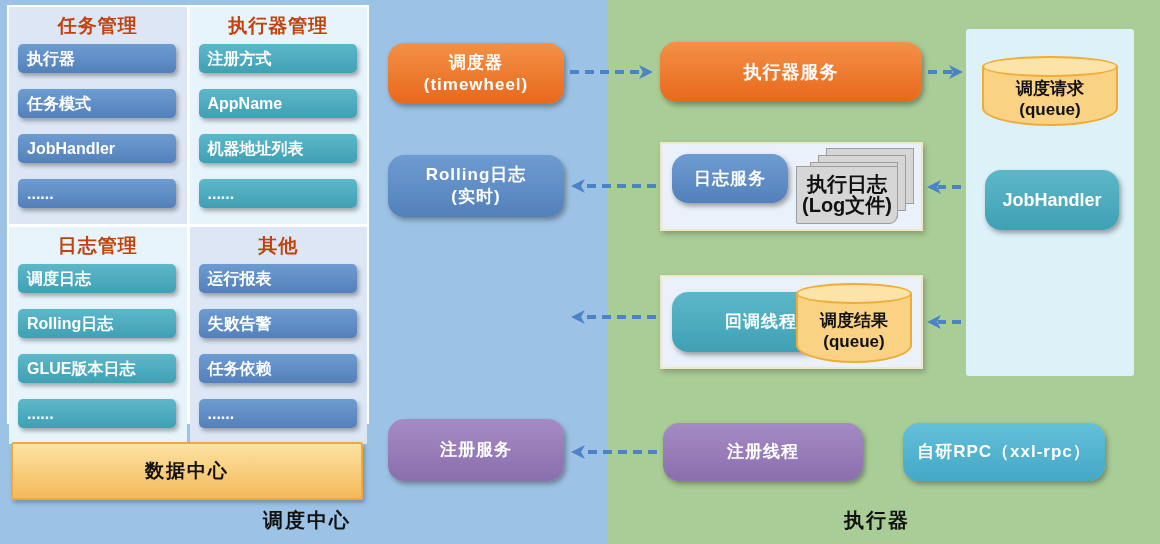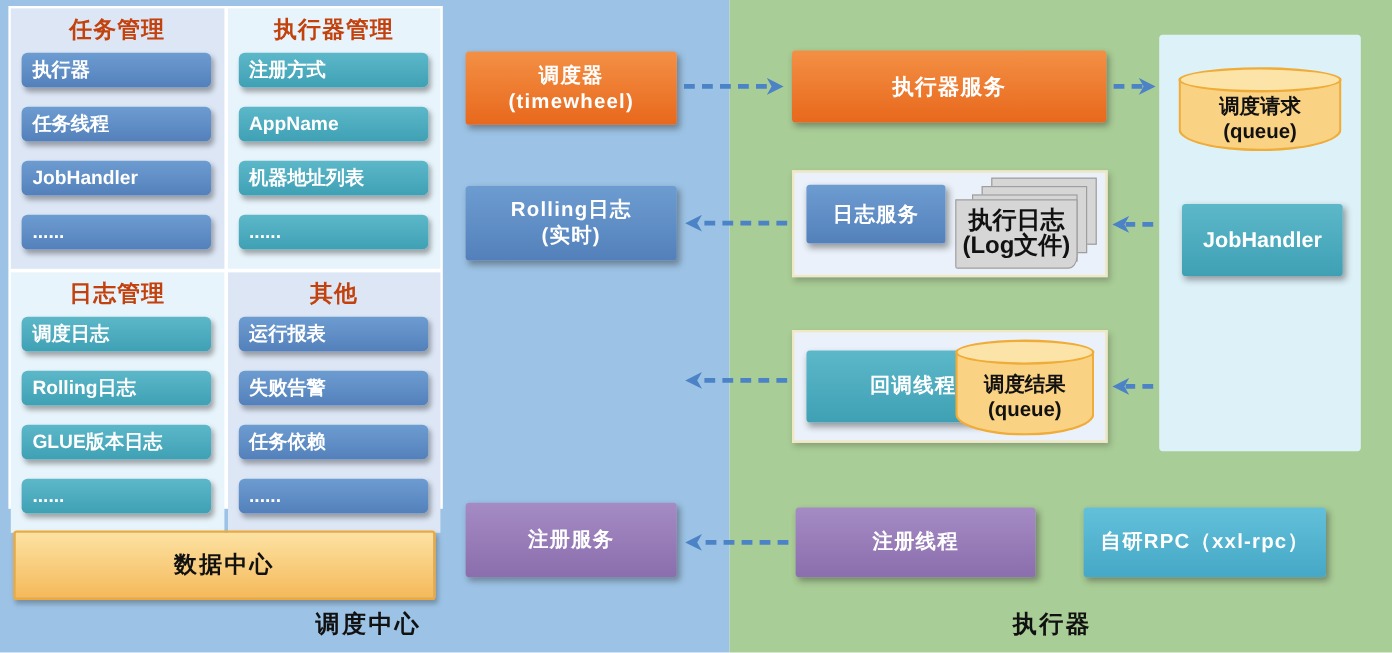--- a/index.html
+++ b/index.html
@@ -41,21 +41,21 @@
     position:absolute;left:11px;top:442px;width:352px;height:58px;
     background:linear-gradient(180deg,#FCE2A2,#F5B95A);
     border:2px solid #EFA93B;border-radius:3px;box-sizing:border-box;
     display:flex;align-items:center;justify-content:center;
     font-size:19px;font-weight:bold;color:#111;letter-spacing:2px;
     box-shadow:2px 3px 4px rgba(50,50,50,.35);
   }
 
   
   .node{
-    position:absolute;border-radius:3px;color:#fff;font-weight:bold;
+    position:absolute;border-radius:16px;color:#fff;font-weight:bold;
     display:flex;flex-direction:column;align-items:center;justify-content:center;
     font-size:17px;line-height:22px;text-align:center;letter-spacing:1px;
     box-shadow:2px 3px 5px rgba(50,50,50,.45);
   }
 
   
   .sub-panel{
     position:absolute;background:#EAF1FA;border:2px solid #EFE8C2;
     box-sizing:border-box;box-shadow:2px 3px 5px rgba(50,50,50,.30);
   }
@@ -106,21 +106,21 @@
 
 <div class="canvas">
 
   <div class="bg bg-blue"></div>
   <div class="bg bg-green"></div>
 
   <div class="admin-panel">
     <div class="quad lav">
       <div class="quad-title">任务管理</div>
       <div class="item blue-box">执行器</div>
-      <div class="item blue-box">任务线程</div>
+      <div class="item blue-box">任务模式</div>
       <div class="item blue-box">JobHandler</div>
       <div class="item blue-box">......</div>
     </div>
     <div class="quad lite">
       <div class="quad-title">执行器管理</div>
       <div class="item teal-box">注册方式</div>
       <div class="item teal-box">AppName</div>
       <div class="item teal-box">机器地址列表</div>
       <div class="item teal-box">......</div>
     </div>

